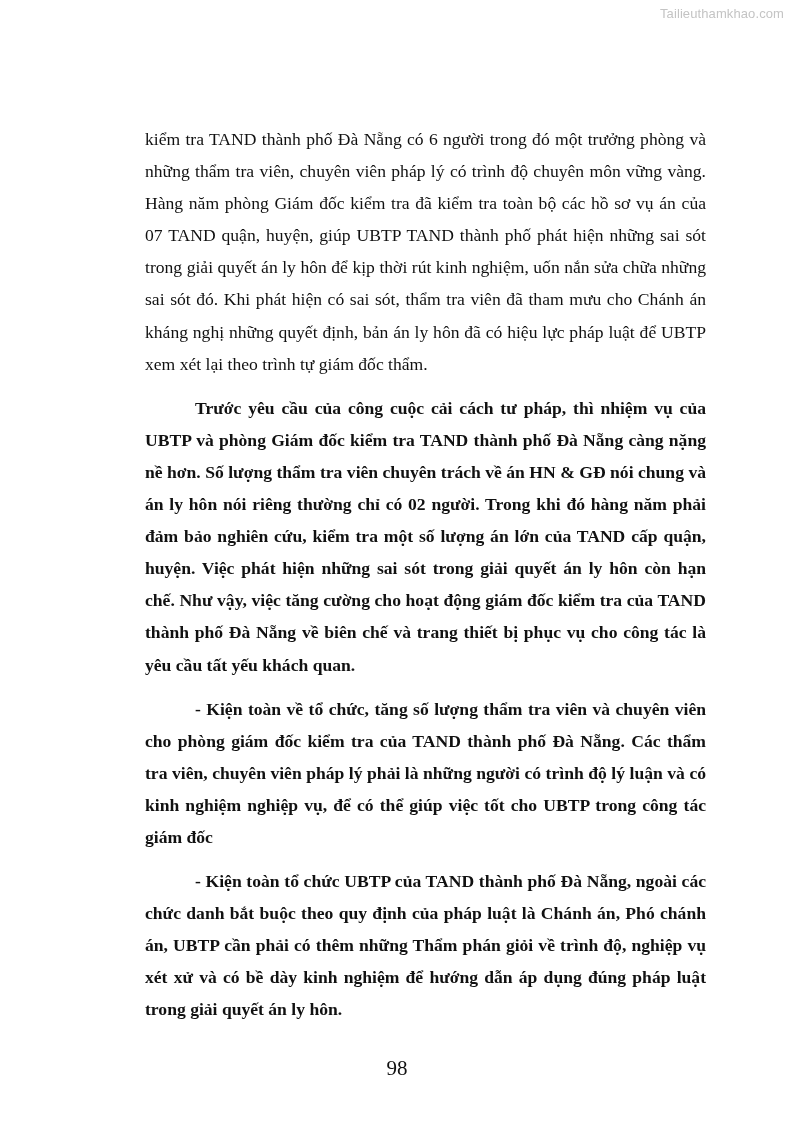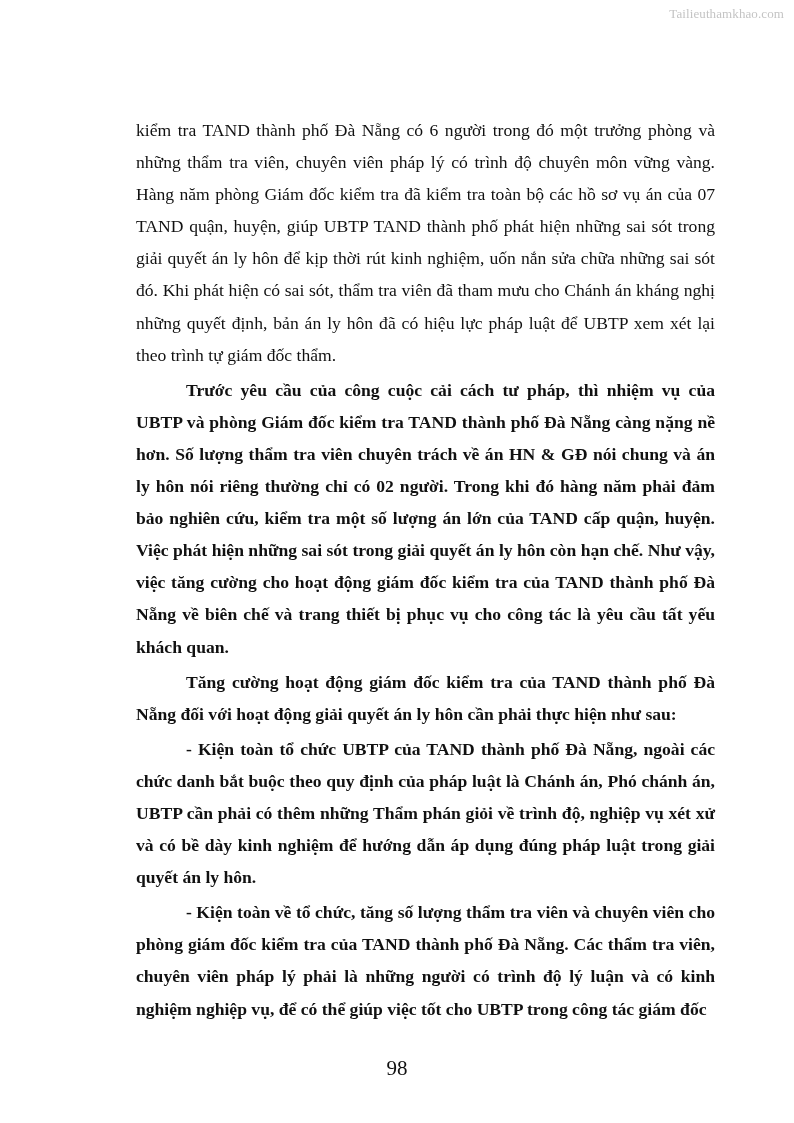--- a/index.html
+++ b/index.html
@@ -1,39 +1,38 @@
 <!DOCTYPE html>
 <html><head>
   <meta charset="utf-8">
   <style>
     html, body { margin: 0; padding: 0; background: #ffffff; }
     body { width: 794px; height: 1123px; position: relative; overflow: hidden; }
     .watermark {
       position: absolute; top: 6px; right: 10px;
-      font-family: Liberation Serif, serif; font-size: 13px;
+      font-family: Liberation Sans, sans-serif; font-size: 13px;
       color: #c4c4c4; letter-spacing: 0.1px;
     }
     .page-body {
       position: absolute; left: 133px; top: 111px; width: 585px;
       font-family: "Liberation Serif", serif; font-size: 17.6px;
       line-height: 32.1px; color: #111111;
     }
-    .para { margin: 3px; text-align: justify; text-align-last: left; }
+    .para { margin: 12px; text-align: justify; text-align-last: left; }
     .para.indent { text-indent: 50px; font-weight: bold; }
     .page-number {
       position: absolute; top: 1056px; left: 0; width: 794px; text-align: center;
       font-family: "Liberation Serif", serif; font-size: 21px; color: #111111;
     }
   </style>
 </head>
 <body>
 
 <div class="watermark">Tailieuthamkhao.com</div>
 
 <div class="page-body">
   <p class="para">kiểm tra TAND thành phố Đà Nẵng có 6 người trong đó một trưởng phòng và những thẩm tra viên, chuyên viên pháp lý có trình độ chuyên môn vững vàng. Hàng năm phòng Giám đốc kiểm tra đã kiểm tra toàn bộ các hồ sơ vụ án của 07 TAND quận, huyện, giúp UBTP TAND thành phố phát hiện những sai sót trong giải quyết án ly hôn để kịp thời rút kinh nghiệm, uốn nắn sửa chữa những sai sót đó. Khi phát hiện có sai sót, thẩm tra viên đã tham mưu cho Chánh án kháng nghị những quyết định, bản án  ly  hôn đã có hiệu lực pháp luật để UBTP xem xét lại theo trình tự giám đốc thẩm.</p>
   <p class="para indent">Trước yêu cầu của công cuộc cải cách tư pháp, thì nhiệm vụ của UBTP và phòng Giám đốc kiểm tra TAND thành phố Đà Nẵng càng nặng nề hơn. Số lượng thẩm tra viên chuyên trách về án HN &amp; GĐ nói chung và án ly hôn nói riêng thường chỉ có 02 người. Trong khi đó hàng năm phải đảm bảo nghiên cứu, kiểm tra một số lượng án lớn của TAND cấp quận, huyện. Việc phát hiện những sai sót trong giải quyết án ly hôn còn hạn chế. Như vậy, việc tăng cường cho hoạt động giám đốc kiểm tra của TAND thành phố Đà Nẵng về biên chế và trang thiết bị phục vụ cho công tác là yêu cầu tất yếu khách quan.</p>
-  <p class="para indent">Tăng cường hoạt động giám đốc kiểm tra của TAND thành phố Đà Nẵng đối với hoạt động giải quyết án ly hôn cần phải thực hiện như sau:</p>
+  <p class="para indent">- Kiện toàn về tổ chức, tăng số lượng thẩm tra viên và chuyên viên cho phòng giám đốc kiểm tra của TAND thành phố Đà Nẵng. Các thẩm tra viên, chuyên viên pháp lý phải là những người có trình độ lý luận và có kinh nghiệm nghiệp vụ, để có thể giúp việc tốt cho UBTP trong công tác giám đốc</p>
   <p class="para indent">- Kiện toàn tổ chức UBTP của TAND thành phố Đà Nẵng, ngoài các chức danh bắt buộc theo quy định của pháp luật là Chánh án, Phó chánh án, UBTP cần phải có thêm những Thẩm phán giỏi về trình độ, nghiệp vụ xét xử và có bề dày kinh nghiệm để hướng dẫn áp dụng đúng pháp luật trong giải quyết án ly hôn.</p>
-  <p class="para indent">- Kiện toàn về tổ chức, tăng số lượng thẩm tra viên và chuyên viên cho phòng giám đốc kiểm tra của TAND thành phố Đà Nẵng. Các thẩm tra viên, chuyên viên pháp lý phải là những người có trình độ lý luận và có kinh nghiệm nghiệp vụ, để có thể giúp việc tốt cho UBTP trong công tác giám đốc</p>
 </div>
 
 <div class="page-number">98</div>
 
 </body></html>

